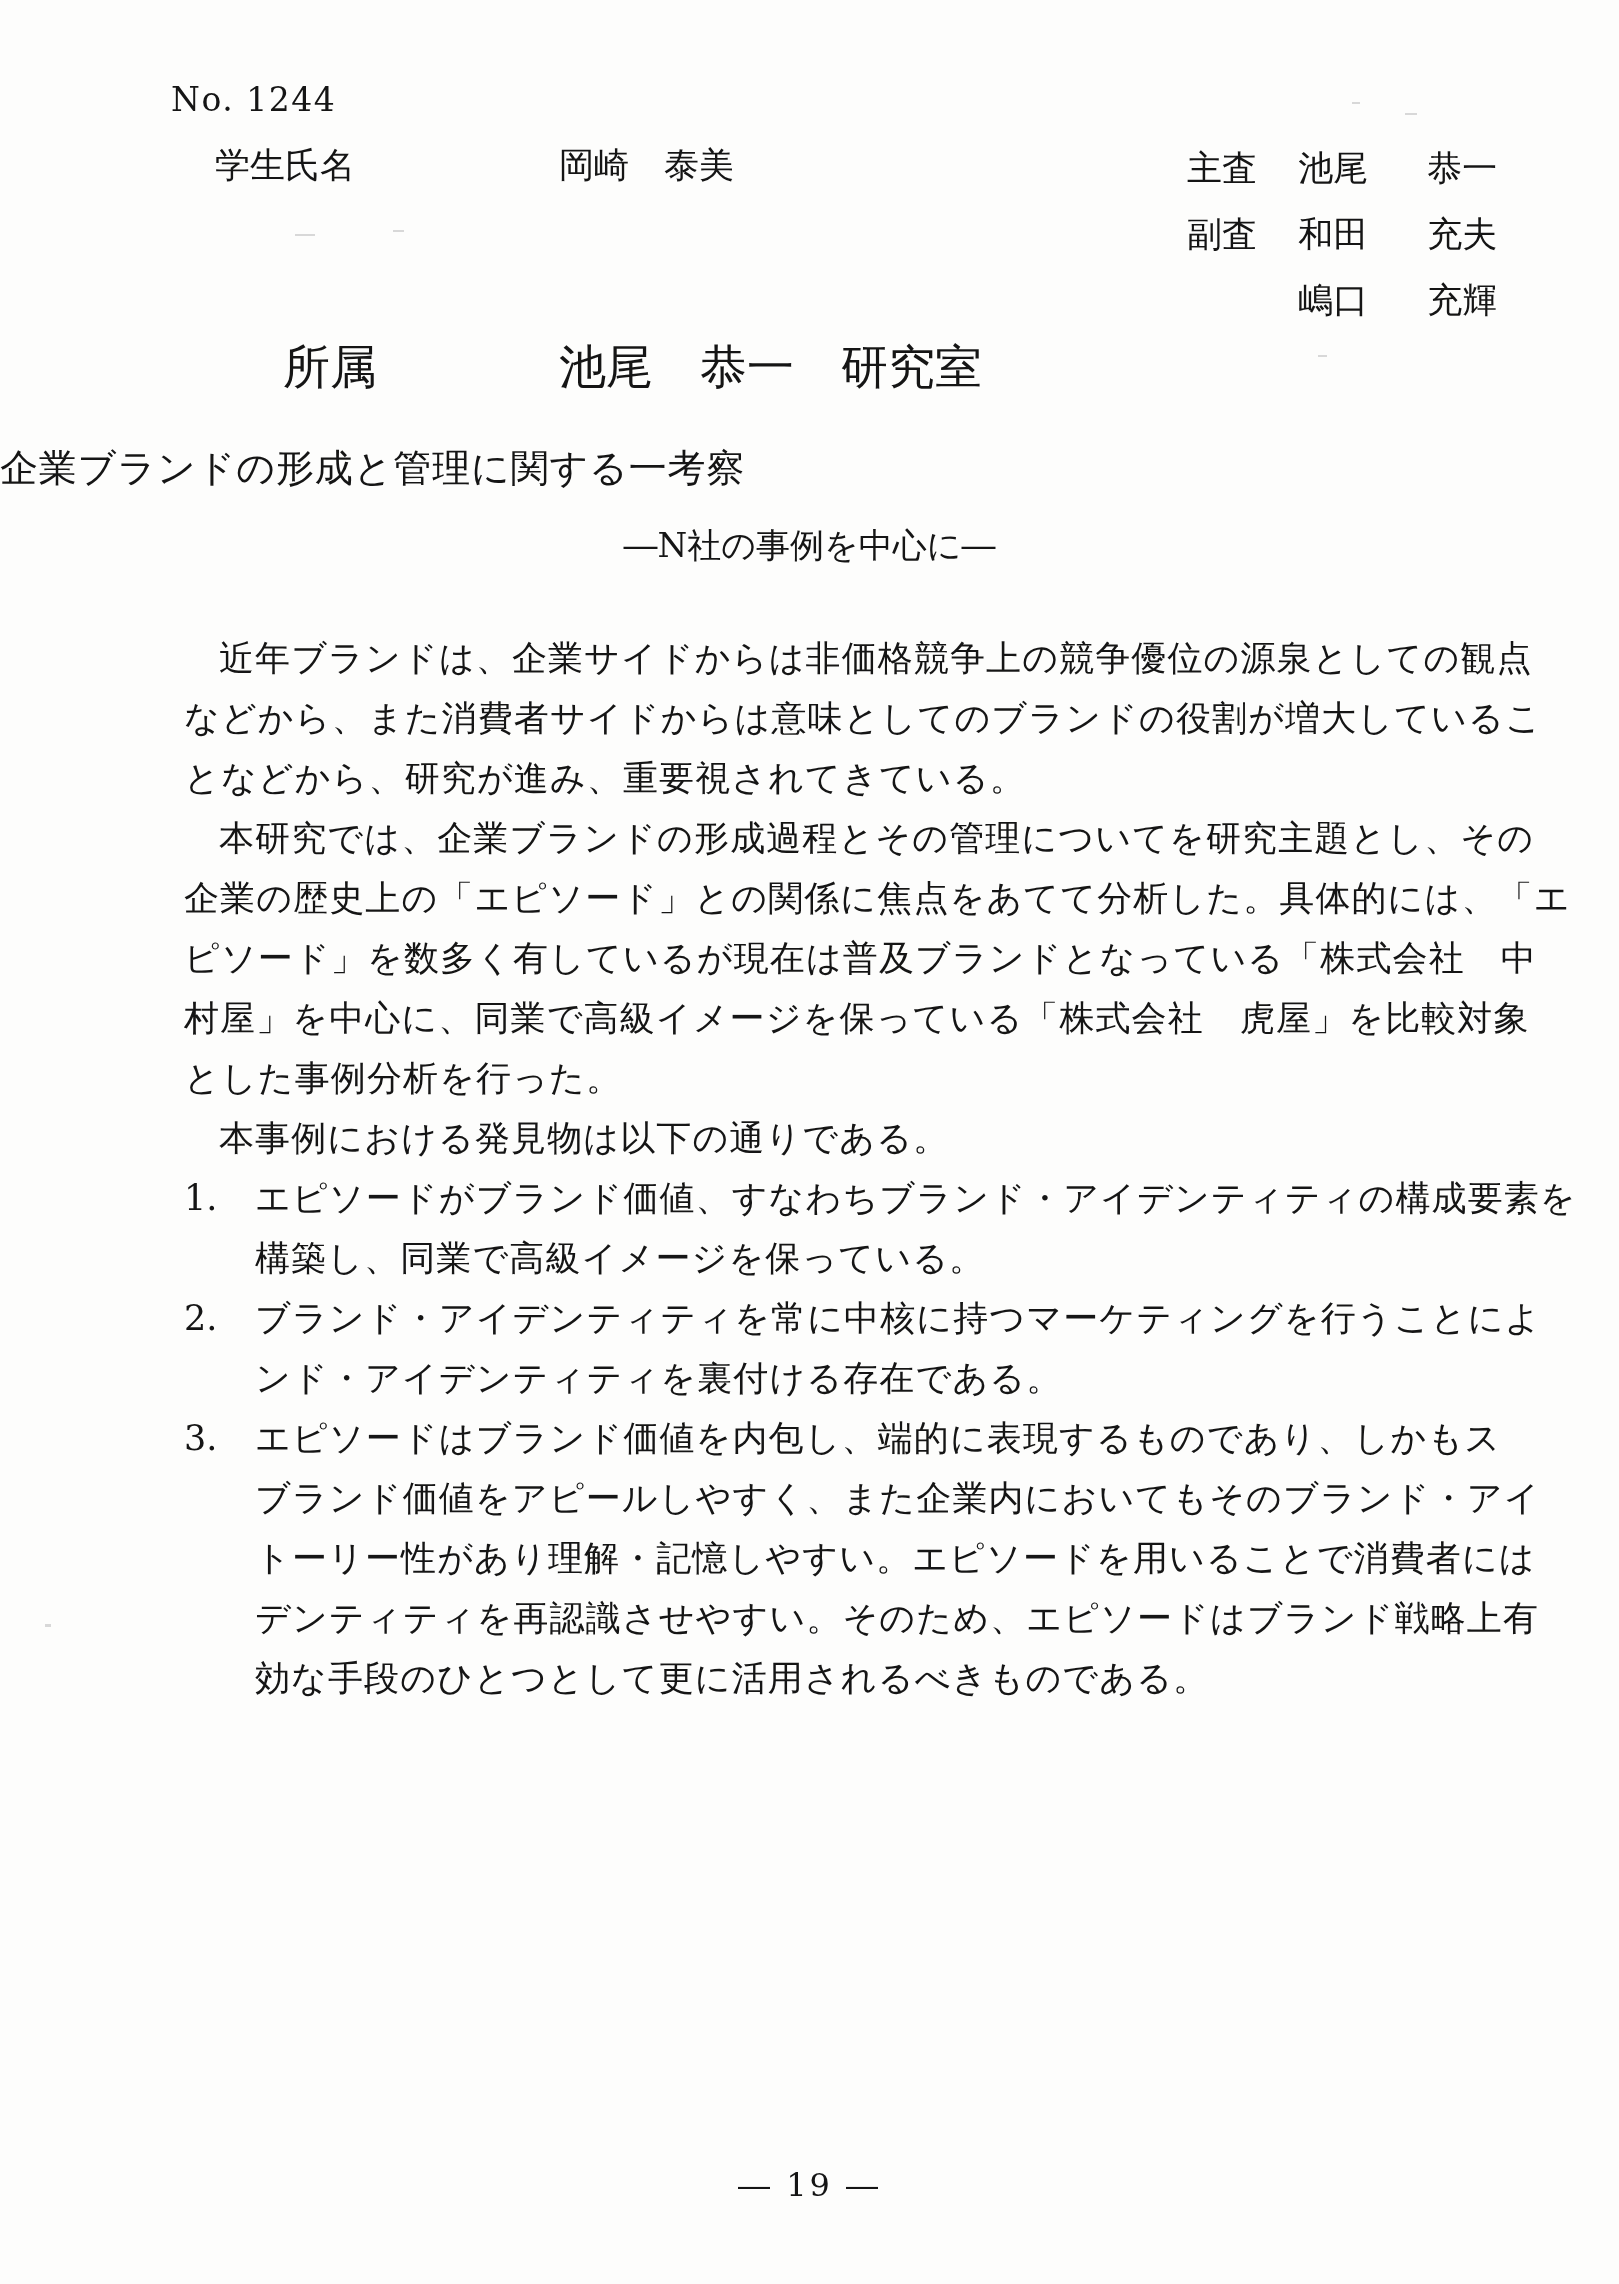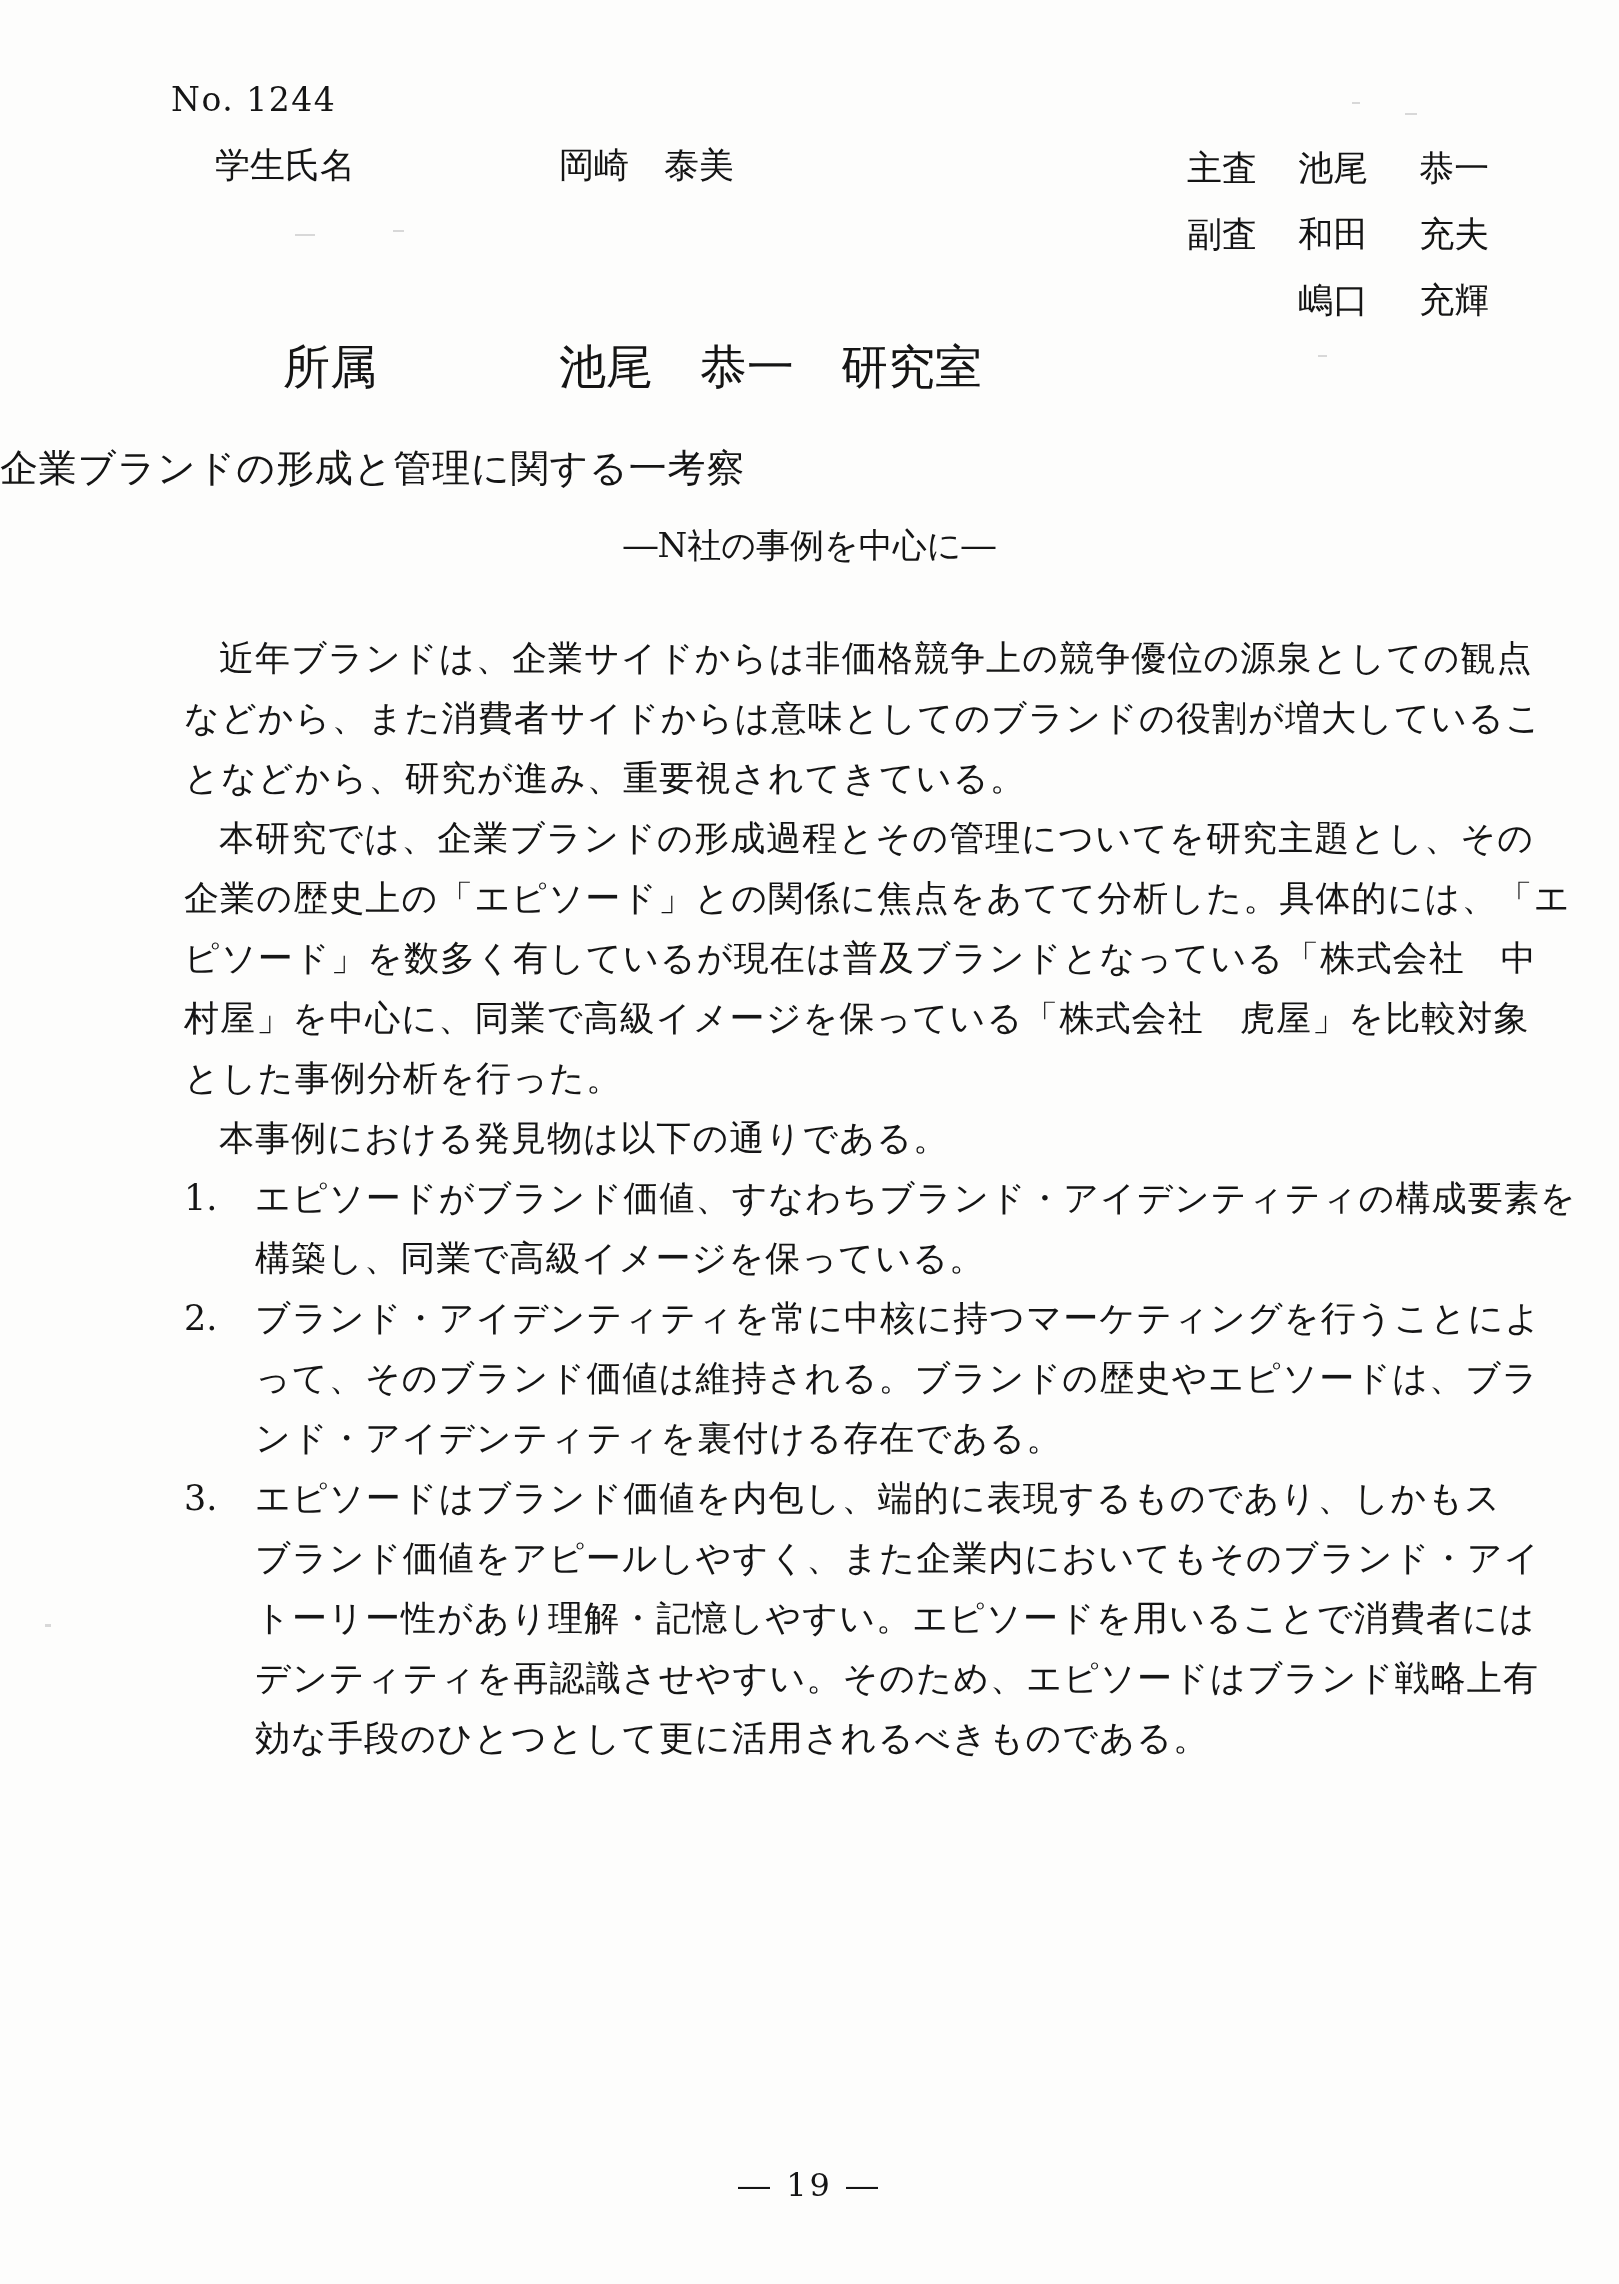--- a/index.html
+++ b/index.html
@@ -44,21 +44,21 @@
     top: 145px;
     font-size: 35px;
   }
   .examiner-row {
     position: relative;
     height: 66px;
     white-space: nowrap;
   }
   .examiner-role   { display: inline-block; width: 100px; }
   .examiner-family { display: inline-block; width: 110px; }
-  .examiner-given  { display: inline-block; }
+  .examiner-given  { display: inline-block; margin-left: 8px; }
   .affiliation-row {
     position: absolute;
     left: 283px;
     top: 336px;
     font-size: 47px;
     white-space: nowrap;
   }
   .affiliation-value {
     position: absolute;
     left: 276px; 
@@ -185,21 +185,20 @@
       <div class="body-line">
         <span class="finding-number">1.</span><span>エピソードがブランド価値、すなわちブランド・アイデンティティの構成要素を</span>
       </div>
       <div class="body-line finding-cont">構築し、同業で高級イメージを保っている。</div>
     </div>
 
     <div class="finding">
       <div class="body-line">
         <span class="finding-number">2.</span><span>ブランド・アイデンティティを常に中核に持つマーケティングを行うことによ</span>
       </div>
-      <div class="body-line finding-cont">って、そのブランド価値は維持される。ブランドの歴史やエピソードは、ブラ</div>
       <div class="body-line finding-cont">ンド・アイデンティティを裏付ける存在である。</div>
     </div>
 
     <div class="finding">
       <div class="body-line">
         <span class="finding-number">3.</span><span>エピソードはブランド価値を内包し、端的に表現するものであり、しかもス</span>
       </div>
       <div class="body-line finding-cont">ブランド価値をアピールしやすく、また企業内においてもそのブランド・アイ</div>
       <div class="body-line finding-cont">トーリー性があり理解・記憶しやすい。エピソードを用いることで消費者には</div>
       <div class="body-line finding-cont">デンティティを再認識させやすい。そのため、エピソードはブランド戦略上有</div>

